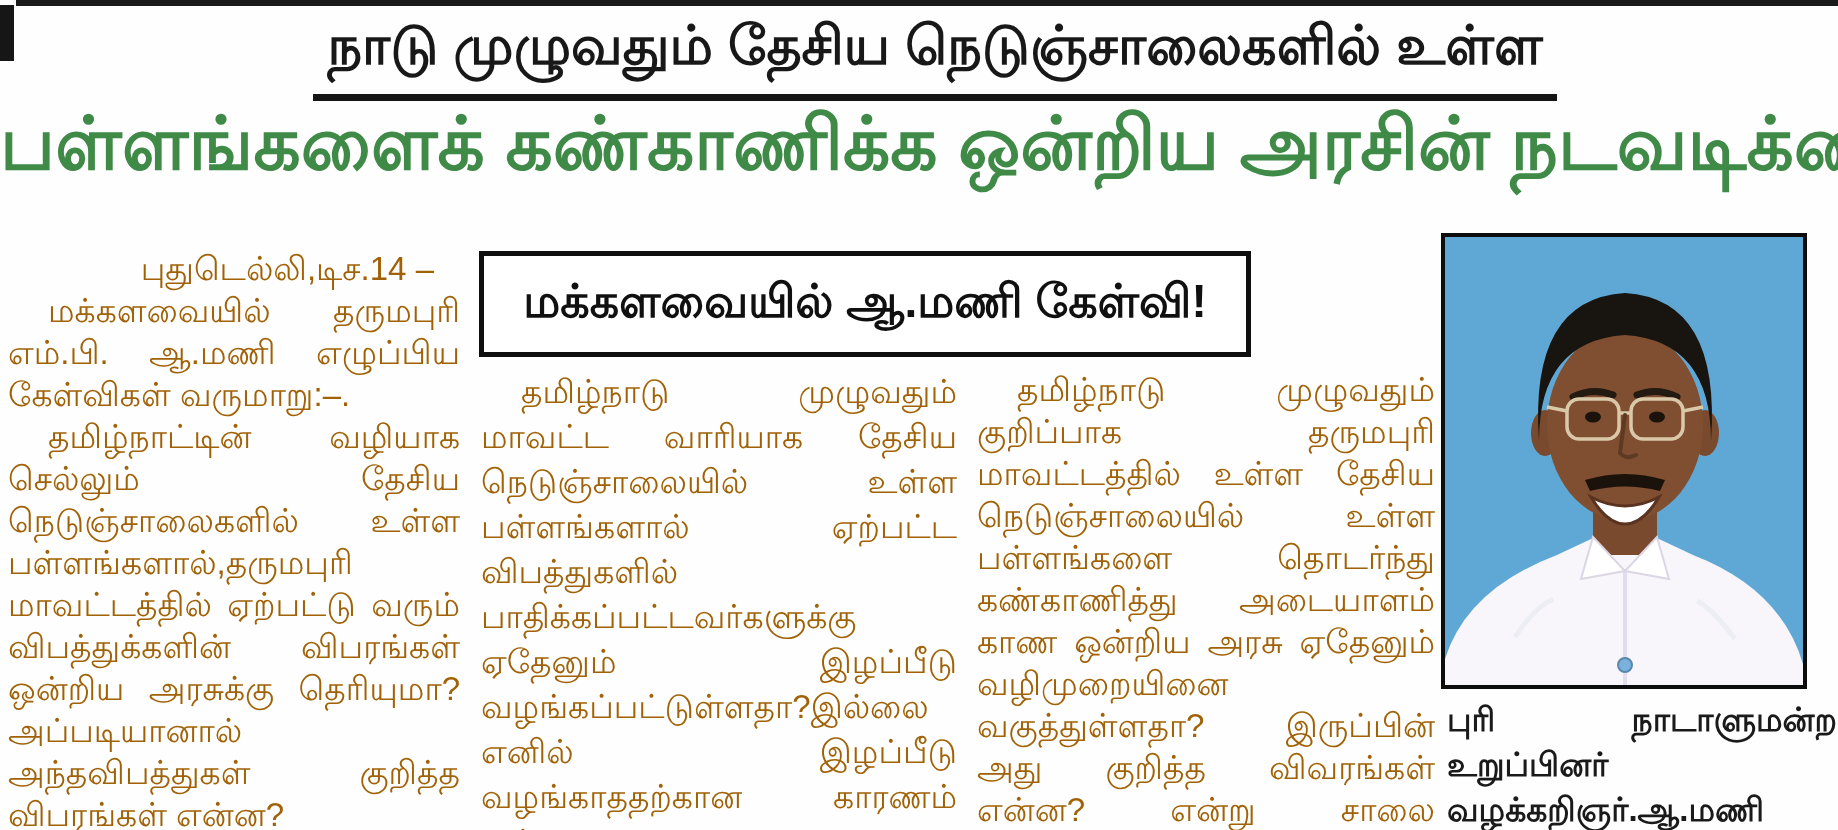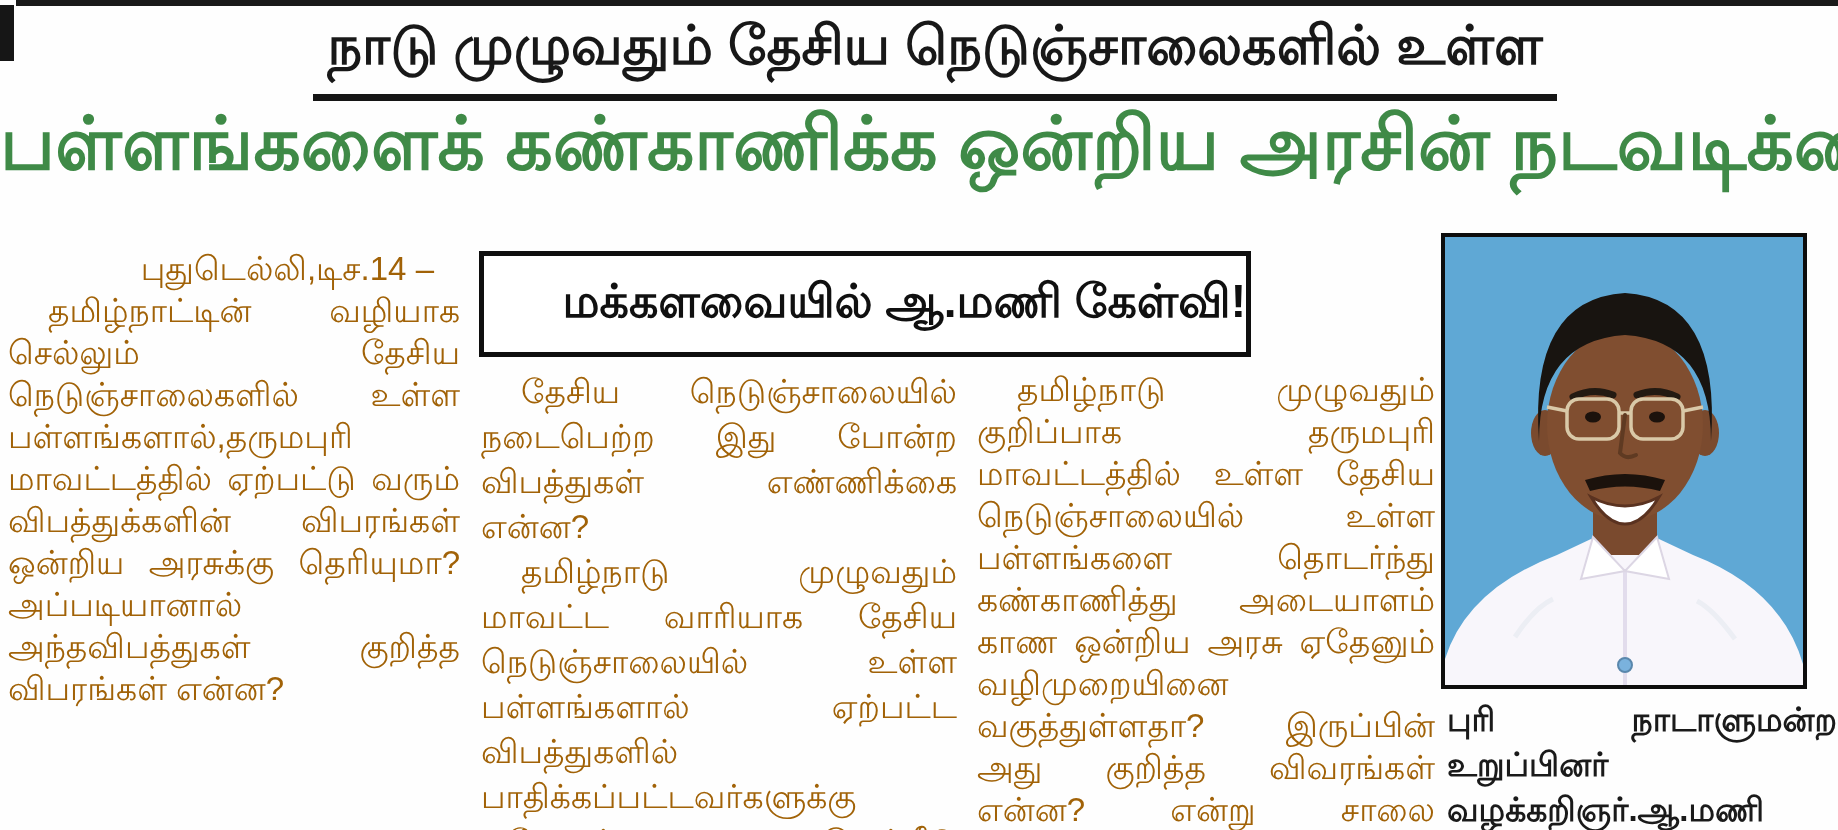--- a/index.html
+++ b/index.html
@@ -15,21 +15,21 @@
     display:inline-block;font-size:54px;font-weight:bold;color:#181818;
     padding:0 14px 10px 14px;border-bottom:7px solid #151515;white-space:nowrap;
   }
   .headline{
     position:absolute;left:0;top:92px;width:100%;margin:0;text-align:center;
     font-size:74px;line-height:104px;font-weight:bold;color:#3f8a47;white-space:nowrap;
   }
   .subhead-box{
     position:absolute;left:479px;top:251px;width:772px;height:106px;
     border:5px solid #0f0f0f;box-sizing:border-box;background:#fff;
-    display:flex;align-items:center;justify-content:flex-end;
+    display:flex;align-items:center;justify-content:center;
   }
   .subhead-text{font-size:46px;font-weight:bold;color:#101010;white-space:nowrap;}
   .col{
     position:absolute;font-size:33px;line-height:42px;color:#a16207;
     text-align:justify;overflow:hidden;
   }
   .col1{left:8px;top:248px;width:452px;height:582px;}
   .col2{left:481px;top:369px;width:476px;height:461px;line-height:45px;}
   .col3{left:977px;top:369px;width:458px;height:461px;}
   .dateline{margin:0;text-align:right;padding-right:26px;}
@@ -57,26 +57,26 @@
   </div>
 
   <h1 class="headline">பள்ளங்களைக் கண்காணிக்க ஒன்றிய அரசின் நடவடிக்கைகள் என்ன?</h1>
 
   <div class="subhead-box">
     <span class="subhead-text">மக்களவையில் ஆ.மணி கேள்வி!</span>
   </div>
 
   <div class="col col1">
     <p class="dateline">புதுடெல்லி,டிச.14 –</p>
+    <p class="para">மக்களவையில் தருமபுரி எம்.பி. ஆ.மணி எழுப்பிய கேள்விகள் வருமாறு:–.</p>
     <p class="para">தமிழ்நாட்டின் வழியாக செல்லும் தேசிய நெடுஞ்சாலைகளில் உள்ள பள்ளங்களால்,தருமபுரி மாவட்டத்தில் ஏற்பட்டு வரும் விபத்துக்களின் விபரங்கள் ஒன்றிய அரசுக்கு தெரியுமா? அப்படியானால் அந்தவிபத்துகள் குறித்த விபரங்கள் என்ன?</p>
 
   </div>
 
   <div class="col col2">
-    <p class="para">தேசிய நெடுஞ்சாலையில் நடைபெற்ற இது போன்ற விபத்துகள் எண்ணிக்கை என்ன?</p>
     <p class="para">தமிழ்நாடு முழுவதும் மாவட்ட வாரியாக தேசிய நெடுஞ்சாலையில் உள்ள பள்ளங்களால் ஏற்பட்ட விபத்துகளில் பாதிக்கப்பட்டவர்களுக்கு ஏதேனும் இழப்பீடு வழங்கப்பட்டுள்ளதா?இல்லை எனில் இழப்பீடு வழங்காததற்கான காரணம் என்ன?</p>
   </div>
 
   <div class="col col3">
     <p class="para">தமிழ்நாடு முழுவதும் குறிப்பாக தருமபுரி மாவட்டத்தில் உள்ள தேசிய நெடுஞ்சாலையில் உள்ள பள்ளங்களை தொடர்ந்து கண்காணித்து அடையாளம் காண ஒன்றிய அரசு ஏதேனும் வழிமுறையினை வகுத்துள்ளதா? இருப்பின் அது குறித்த விவரங்கள் என்ன? என்று சாலை போக்குவரத்து மற்றும் நெடுஞ்சாலை துறை அமைச்சர் நிதின் ஜெய்ராம் கட்கரியிடம் தரும</p>
   </div>
 
   <figure class="photo">
     <svg viewBox="0 0 358 448" preserveAspectRatio="none">
       <rect x="0" y="0" width="358" height="448" fill="#5fa8d5"></rect>

